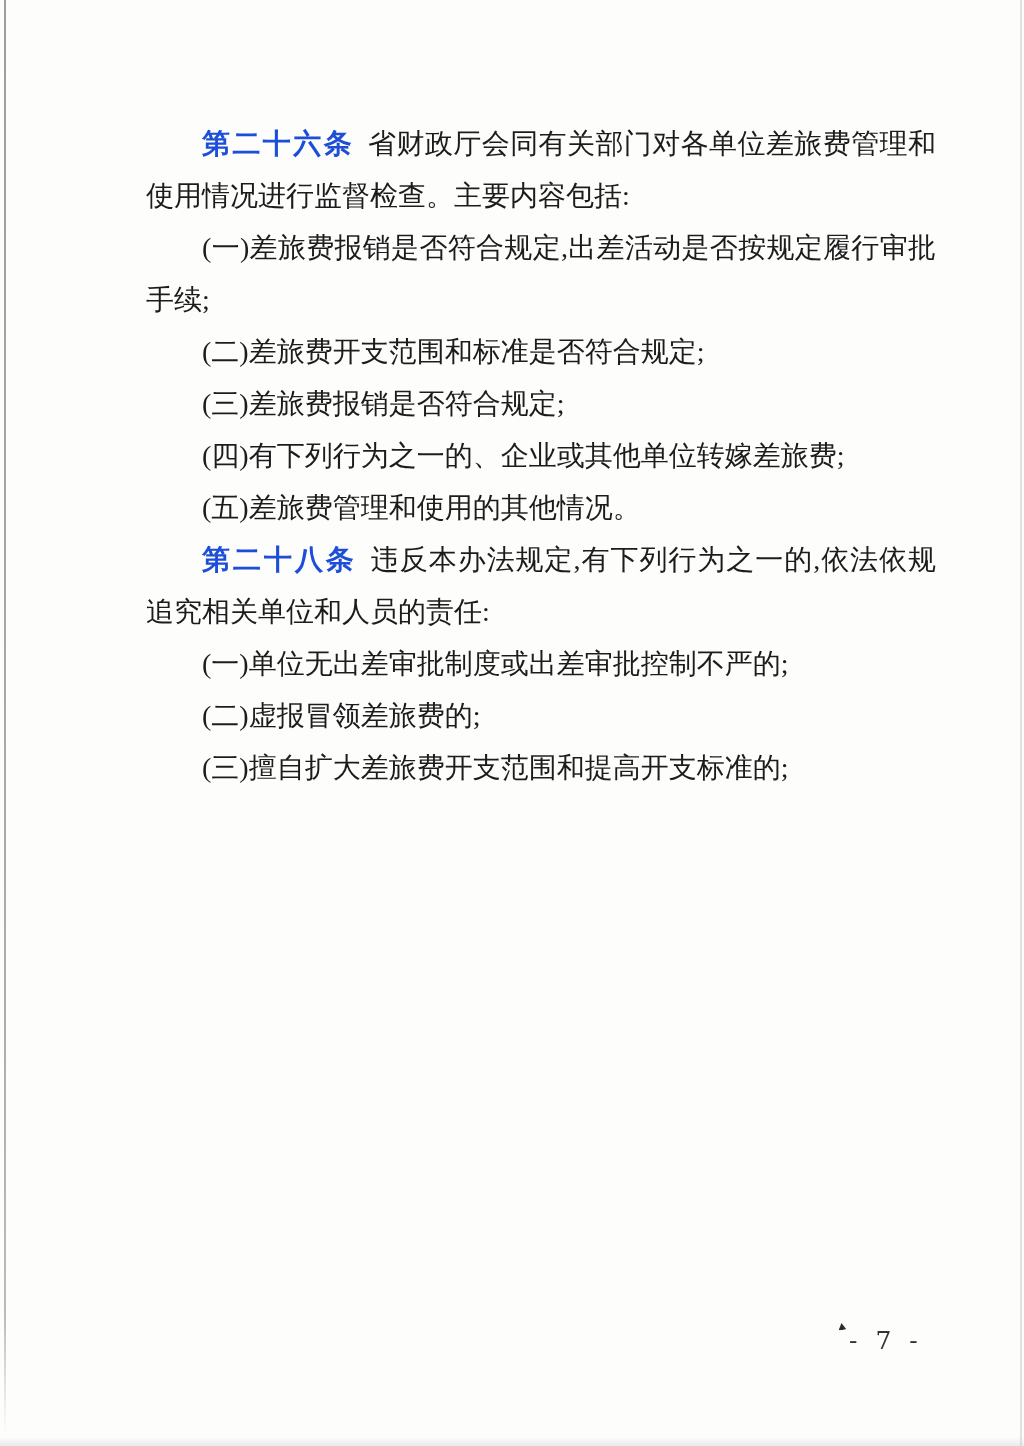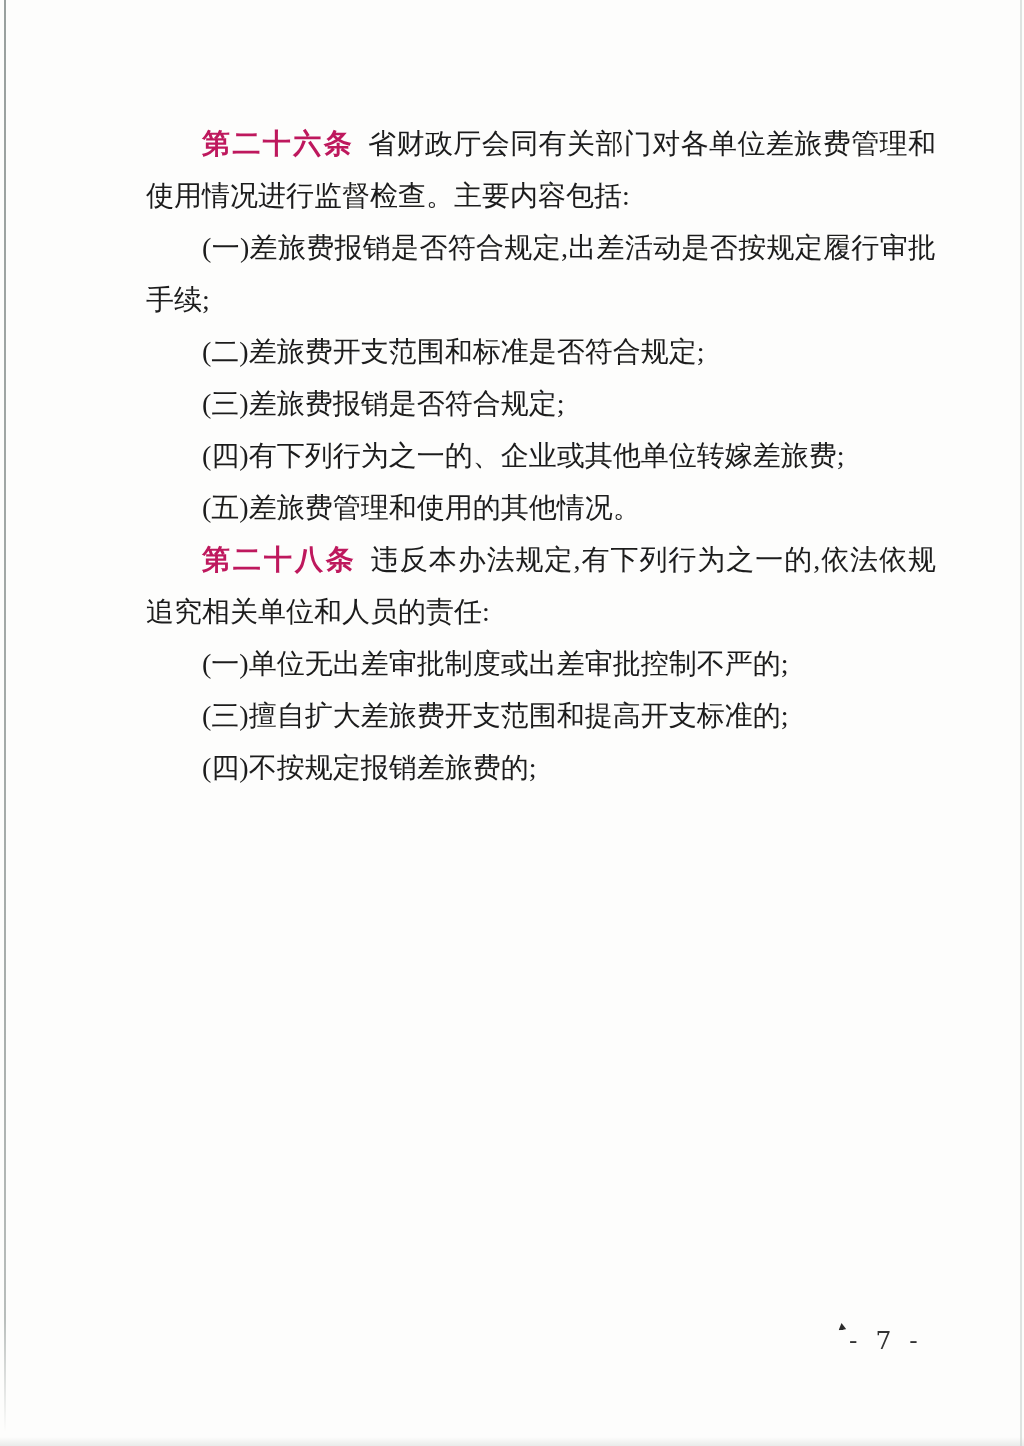--- a/index.html
+++ b/index.html
@@ -56,21 +56,21 @@
   }
   .content p {
     margin: 0;
     text-indent: 56px;
     line-height: 52px;
   }
   .article-heading {
     font-family: "Liberation Sans", "DejaVu Sans", sans-serif;
     font-weight: 700;
     letter-spacing: 2px;
-    color: #be185d;
+    color: #1d4ed8;
     margin-right: 14px;
   }
   .item { margin-top: 14px; }
   .article-27 { margin-top: 16px; line-height: 47px; }
   .article-28 { margin-top: 12px; line-height: 49px; }
   
   .pageno {
     position: absolute;
     left: 849px;
     top: 1326px;
@@ -107,21 +107,21 @@
     <p class="item">(一)差旅费报销是否符合规定,出差活动是否按规定履行审批手续;</p>
     <p class="item">(二)差旅费开支范围和标准是否符合规定;</p>
     <p class="item">(三)差旅费报销是否符合规定;</p>
     <p class="item">(四)有下列行为之一的、企业或其他单位转嫁差旅费;</p>
     <p class="item">(五)差旅费管理和使用的其他情况。</p>
 
 
     <p class="article article-28"><strong class="article-heading">第二十八条</strong><span>违反本办法规定,有下列行为之一的,依法依规追究相关单位和人员的责任:</span></p>
 
     <p class="item">(一)单位无出差审批制度或出差审批控制不严的;</p>
+    <p class="item">(二)虚报冒领差旅费的;</p>
     <p class="item">(三)擅自扩大差旅费开支范围和提高开支标准的;</p>
-    <p class="item">(四)不按规定报销差旅费的;</p>
 
   </main>
 
   <span class="speck"></span>
   <div class="pageno">- 7 -</div>
 
 </div>
 
 </body></html>

